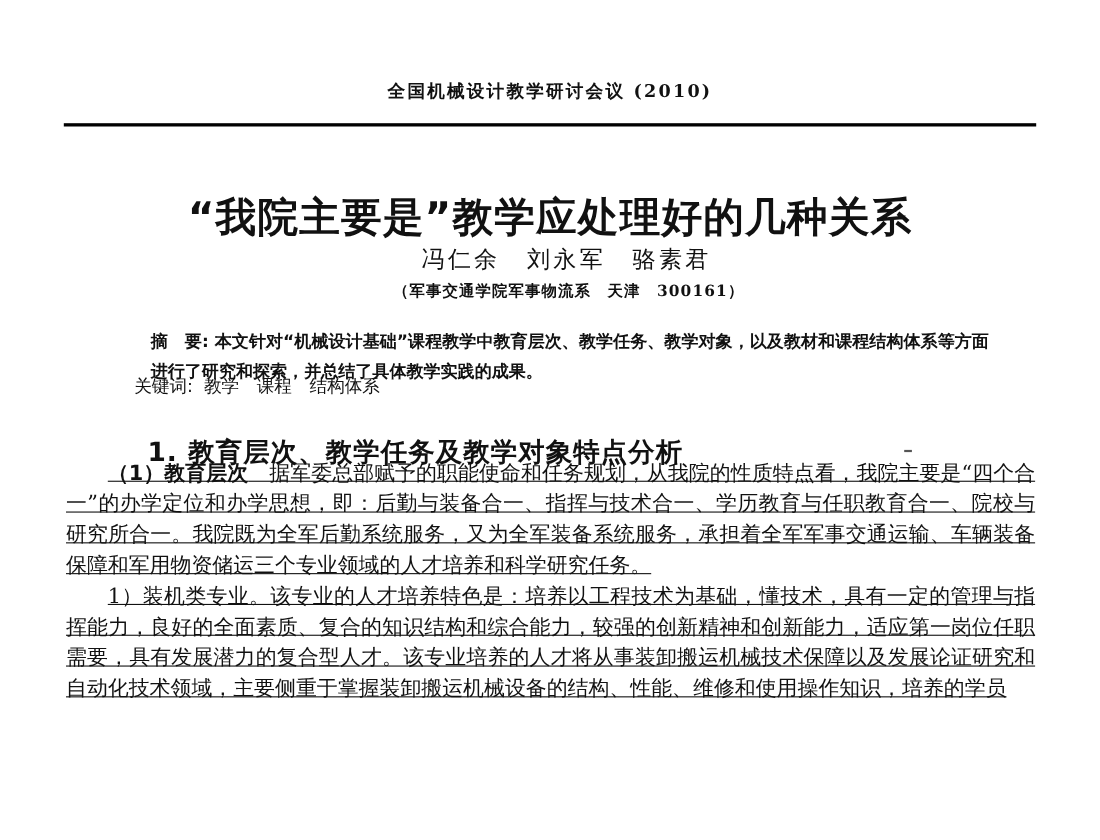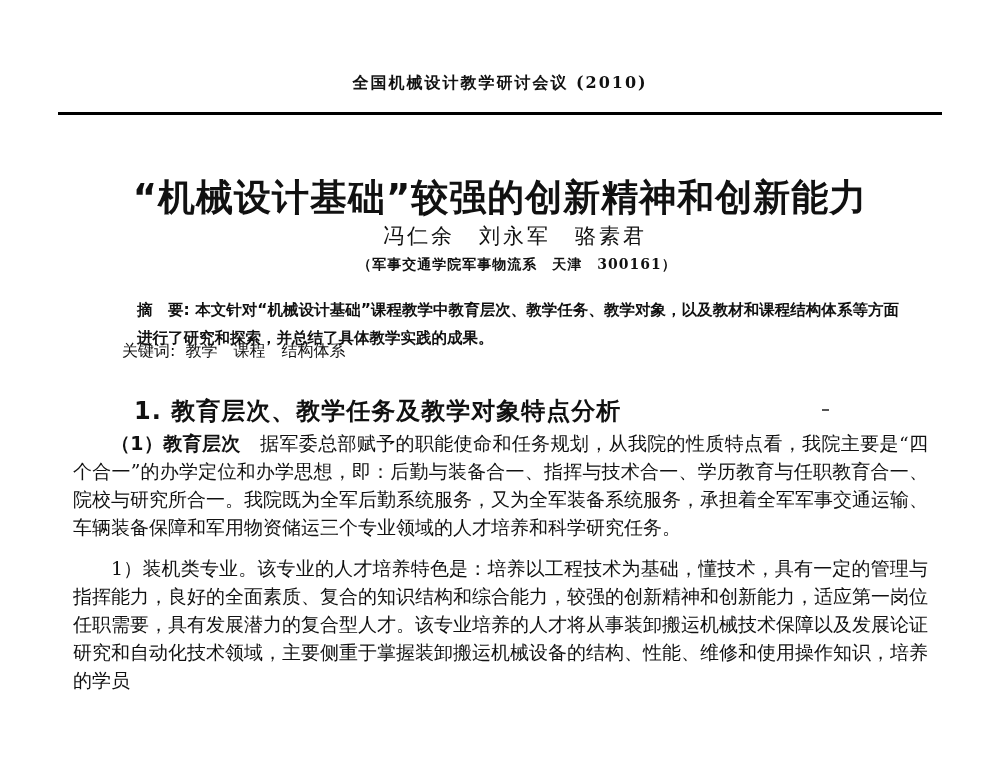--- a/index.html
+++ b/index.html
@@ -59,33 +59,33 @@
   }
   .scan-artifact {
     position: absolute; top: 409px; left: 822px;
     width: 7px; height: 2px; background: #555555;
   }
   .body-text {
     position: absolute; top: 416px; left: 60px; width: 881px;
     font-size: 19px; line-height: 28px;
     text-align: justify;
   }
-  .body-text p { margin: 13px; text-indent: 2em; }
+  .body-text p { margin: 0; text-indent: 2em; text-decoration: underline; }
   .lead {
     font-family: "DejaVu Sans", sans-serif;
     font-weight: bold;
   }
 </style>
 </head>
 <body>
 
 <div class="conf-header">全国机械设计教学研讨会议 (2010)</div>
 <div class="header-rule"></div>
 
-<h1 class="paper-title">“机械设计基础”较强的创新精神和创新能力</h1>
+<h1 class="paper-title">“我院主要是”教学应处理好的几种关系</h1>
 
 <div class="authors">冯仁余　刘永军　骆素君</div>
 <div class="affiliation">（军事交通学院军事物流系　天津　300161）</div>
 
 <p class="abstract"><span class="abstract-label">摘　要:</span><span> 本文针对“机械设计基础”课程教学中教育层次、教学任务、教学对象，以及教材和课程结构体系等方面进行了研究和探索，并总结了具体教学实践的成果。</span></p>
 
 <p class="keywords"><span>关键词:</span><span class="kw-value">教学　课程　结构体系</span></p>
 
 <h2 class="section-heading">1. 教育层次、教学任务及教学对象特点分析</h2>
 

